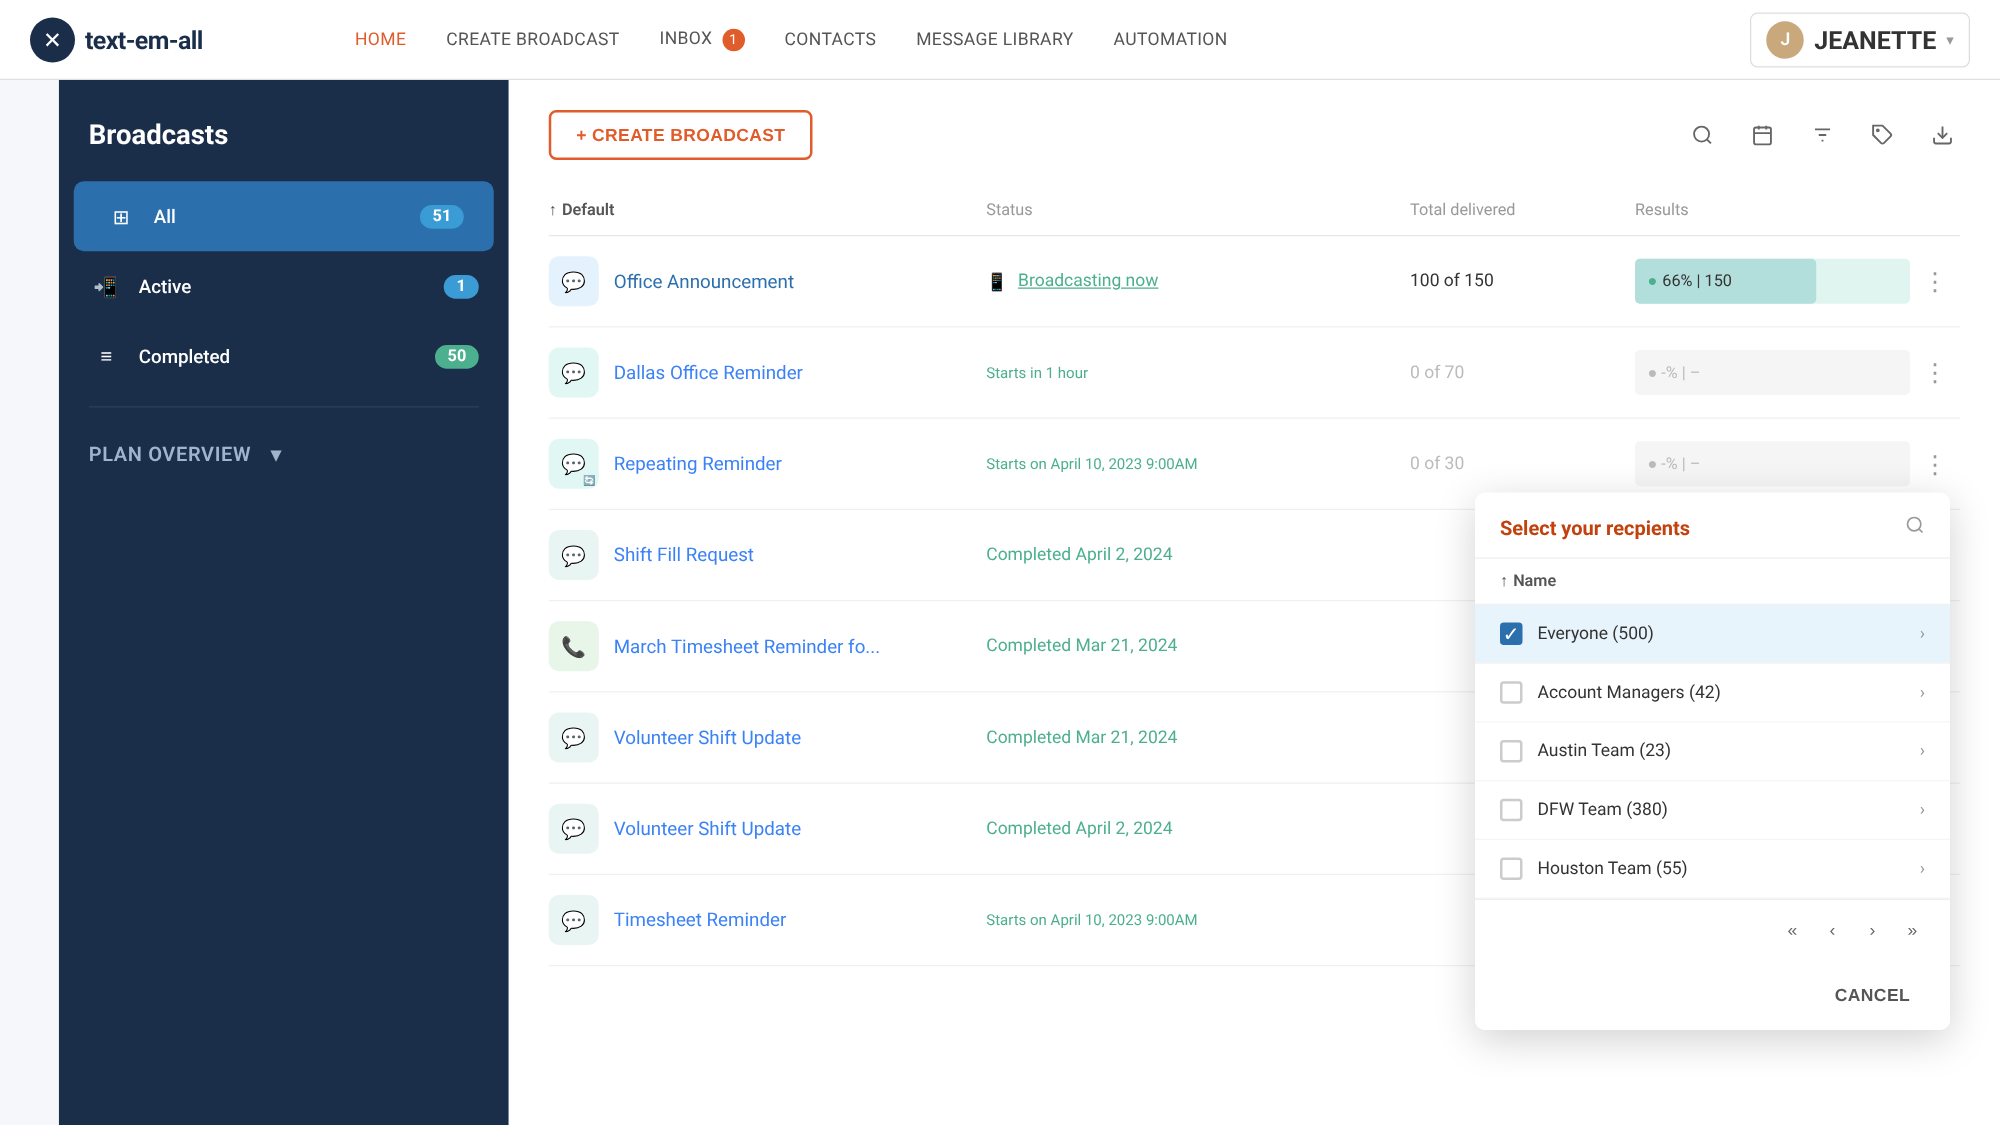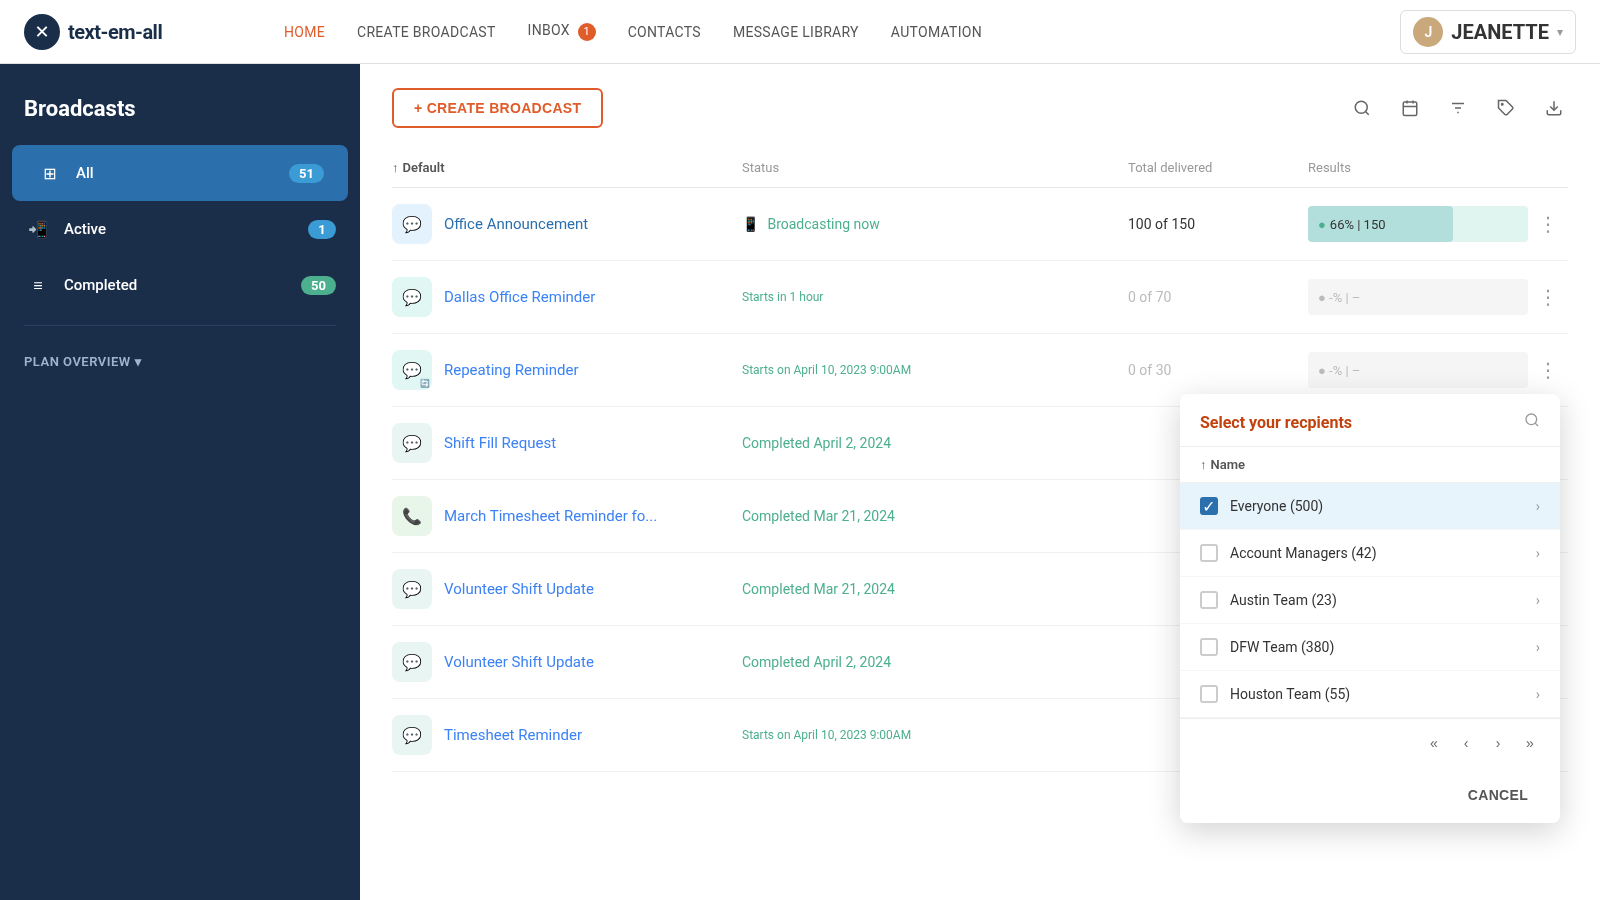--- a/index.html
+++ b/index.html
@@ -87,20 +87,21 @@
       font-size: 14px;
       font-weight: 600;
     }
     .user-name { font-size: 20px; font-weight: 700; color: #333; }
 
     
     .body-layout {
       display: flex;
       flex: 1;
       overflow: hidden;
+      margin-left: 47px;
     }
 
     
     .sidebar {
       width: 360px;
       background: #1a2e4a;
       color: #fff;
       display: flex;
       flex-direction: column;
       padding: 32px 0 0;
@@ -154,25 +155,25 @@
       background: #3a9bd5;
     }
     .sidebar-divider {
       border: none;
       border-top: 1px solid #2a4060;
       margin: 12px 24px;
     }
     .plan-overview {
       display: flex;
       align-items: center;
-      gap: 4px;
+      gap: 16px;
       padding: 16px 24px;
       cursor: pointer;
       color: #a0b4cc;
-      font-size: 13px;
+      font-size: 16px;
       font-weight: 600;
       letter-spacing: 0.5px;
     }
 
     
     .main-content {
       flex: 1;
       background: #fff;
       overflow-y: auto;
       padding: 24px 32px;
@@ -265,20 +266,21 @@
       display: flex;
       align-items: center;
       gap: 8px;
     }
     .status-broadcasting {
       color: #4caf8e;
       font-size: 14px;
       display: flex;
       align-items: center;
       gap: 6px;
+      text-decoration: underline;
     }
     .status-scheduled {
       color: #4caf8e;
       font-size: 12px;
     }
     .status-completed {
       color: #4caf8e;
       font-size: 14px;
     }
 

